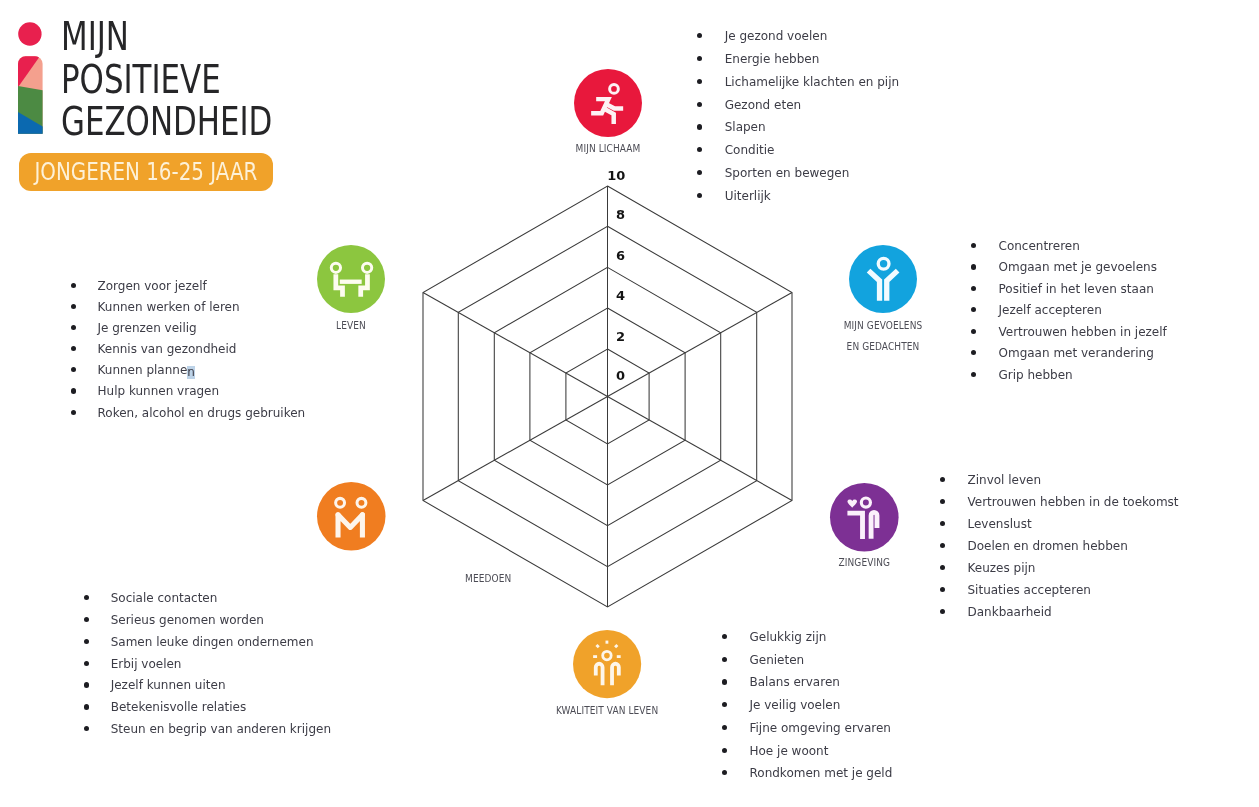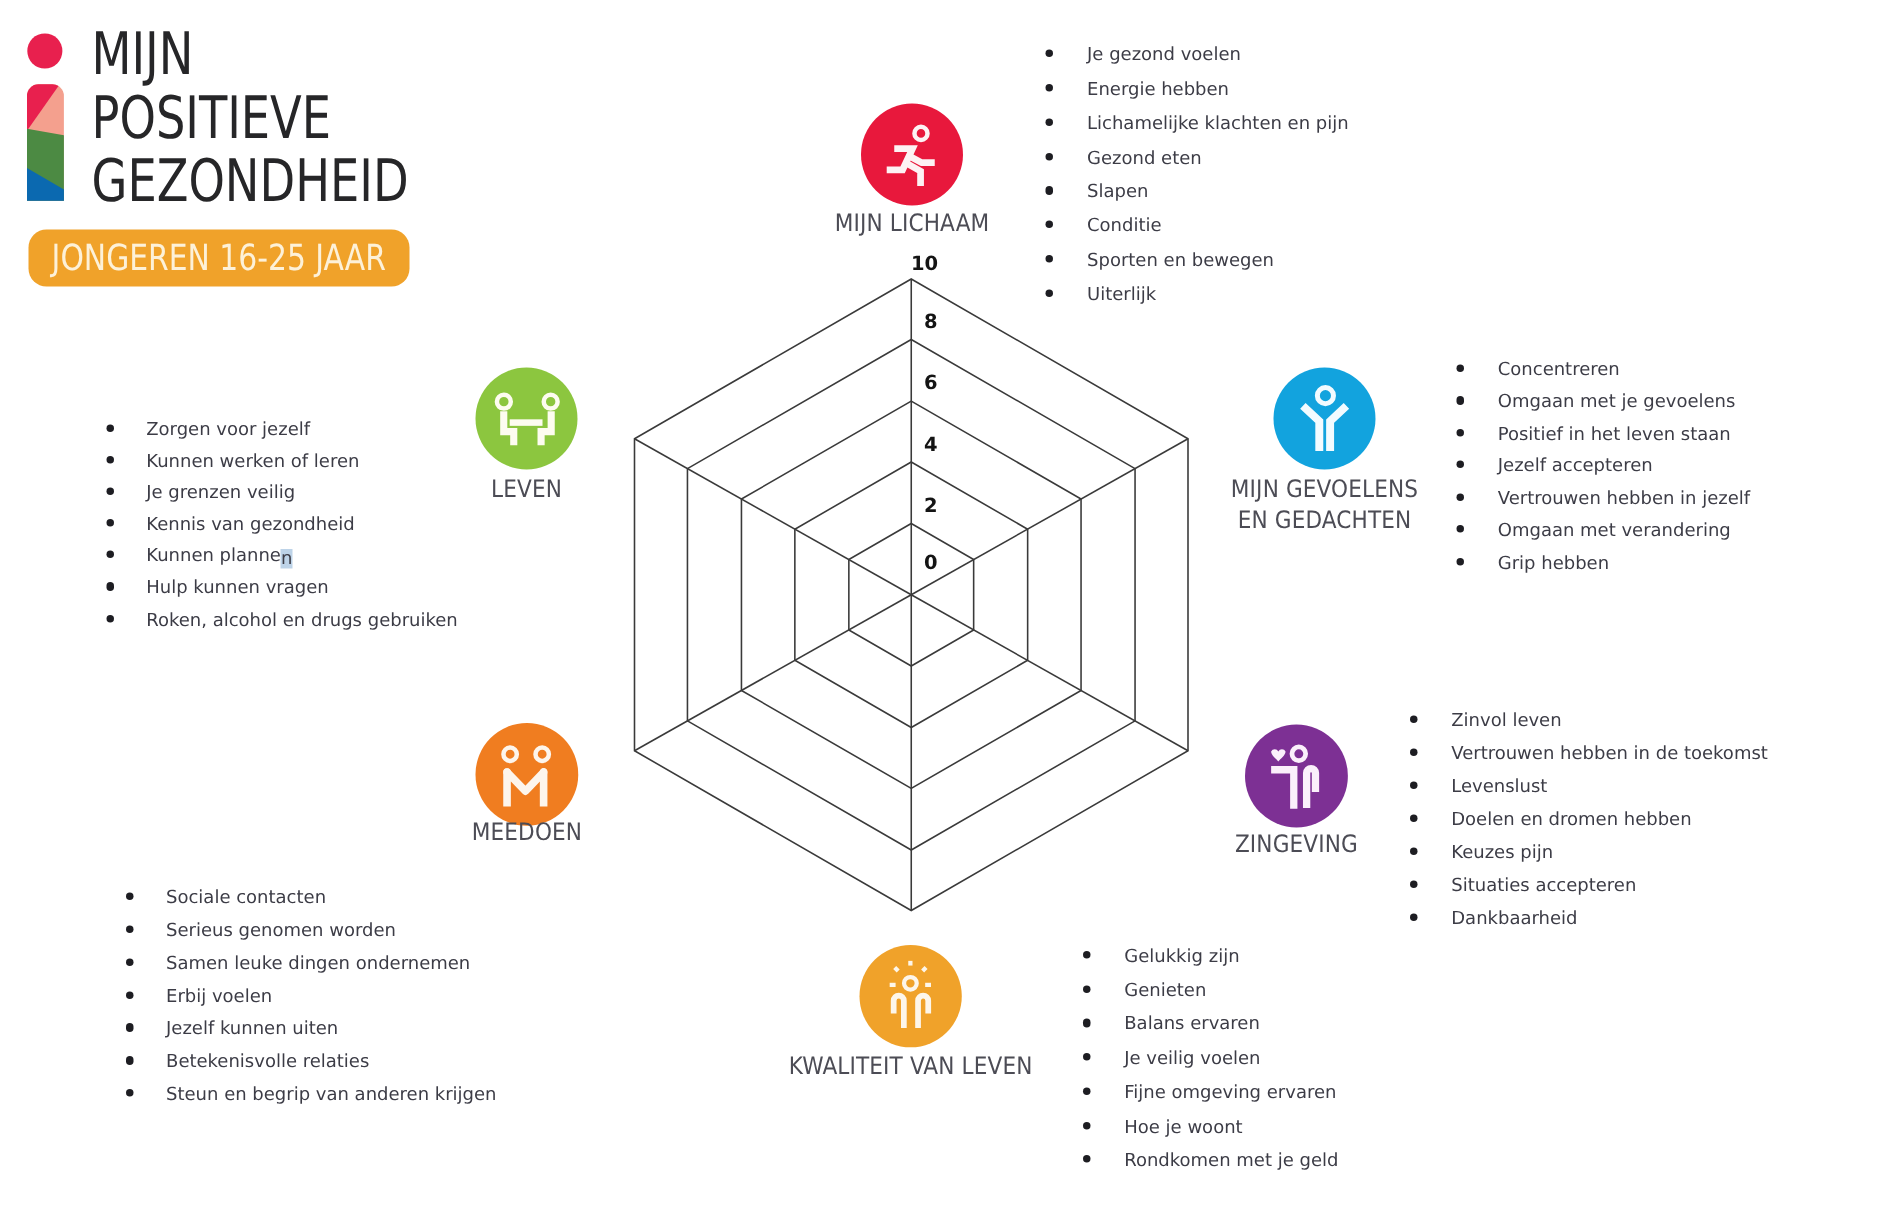--- a/index.html
+++ b/index.html
@@ -21,21 +21,21 @@
      font-family:"DejaVu Sans Condensed","DejaVu Sans",sans-serif;font-size:24px;letter-spacing:0px;
      transform:scaleX(0.92);}
 
   
   #radar{left:0;top:0;}
   .ringlabel{font-family:"DejaVu Sans",sans-serif;font-size:13px;font-weight:700;fill:#141414;}
 
   
   .spoke-label{width:320px;text-align:center;
      font-family:"DejaVu Sans Condensed","DejaVu Sans",sans-serif;
-     font-size:16px;line-height:20.5px;color:#4c4c55;letter-spacing:0.1px;}
+     font-size:10px;line-height:20.5px;color:#4c4c55;letter-spacing:0.1px;}
 
   
   .blist{position:absolute;top:0;}
   .blist .row{position:absolute;height:20px;left:0;}
   .blist .bullet{position:absolute;top:7px;width:5.2px;height:5.2px;border-radius:50%;background:#1d1d22;}
   .blist .txt{position:absolute;left:0;top:0;font-family:"DejaVu Sans",sans-serif;
      font-size:12px;line-height:20px;color:#3c3c46;white-space:nowrap;}
   .hl{background:#BDD3E8;display:inline-block;height:13px;line-height:13px;vertical-align:-2px;}
 </style>
 </head>
@@ -167,21 +167,21 @@
         <g fill="none" stroke="#FDF5EC" stroke-width="7.4" stroke-linecap="butt" stroke-linejoin="round">
           <path d="M30.7 81.2 V47.7 L48.6 66.3 L66.3 47.7 V81.2"></path>
         </g>
         <g fill="#FDF5EC">
             <circle cx="30.7" cy="47.7" r="3.7"></circle>
             <circle cx="66.3" cy="47.7" r="3.7"></circle>
           </g>
       </g>
     </svg>
   </div>
-  <div class="abs spoke-label" style="left:191.3px;top:545px;">
+  <div class="abs spoke-label" style="left:191.3px;top:569px;text-align:right;">
     <div>MEEDOEN</div>
     <div></div>
   </div>
   <div class="abs spoke" style="left:317.0px;top:245.2px;width:68.0px;height:68.0px;">
     <svg width="68.0" height="68.0" viewBox="0 0 100 100">
       <circle cx="50" cy="50" r="50" fill="#8CC63F"></circle>
       <g>
         <g fill="none" stroke="#FDFCF0" stroke-width="7.0" stroke-linecap="butt" stroke-linejoin="miter">
           <circle cx="27.8" cy="33.5" r="6.8" stroke-width="4.4"></circle>
           <circle cx="73.7" cy="33.5" r="6.8" stroke-width="4.4"></circle>

